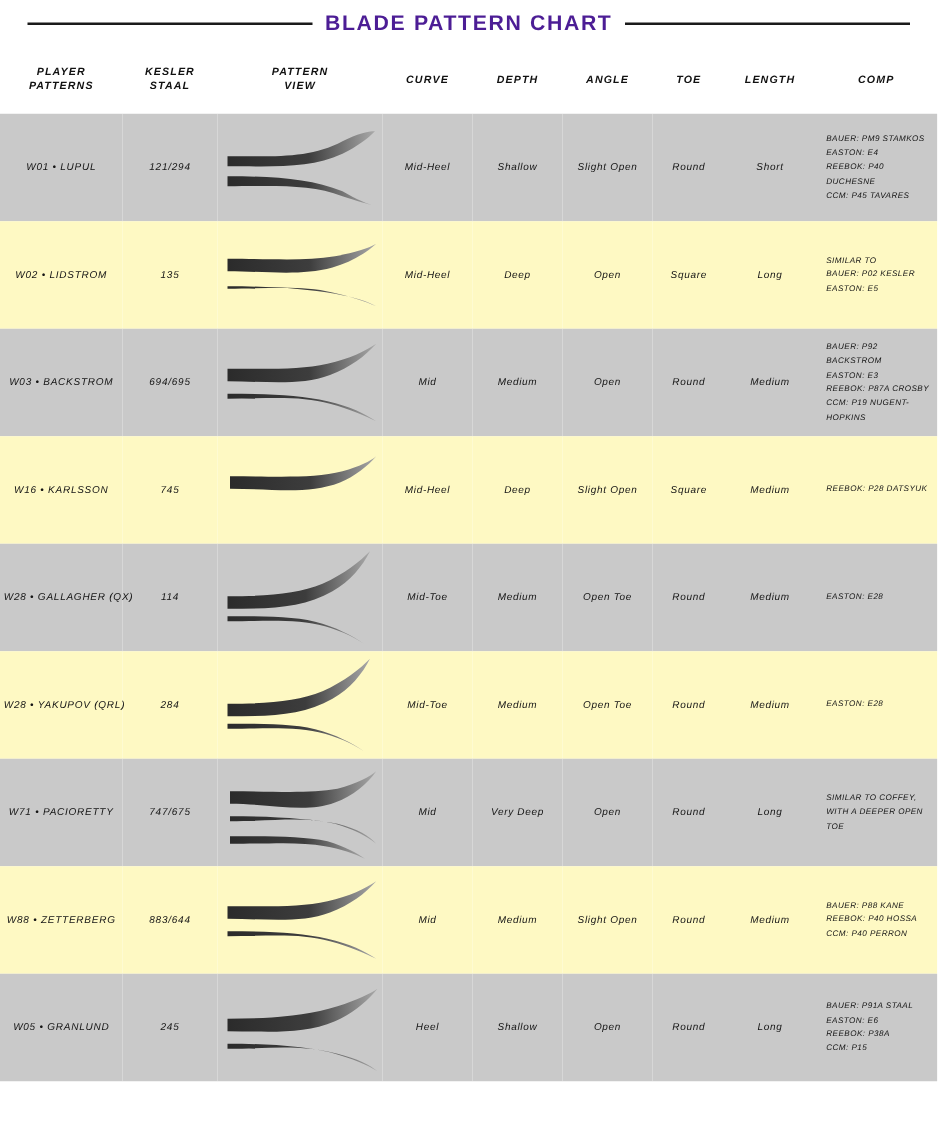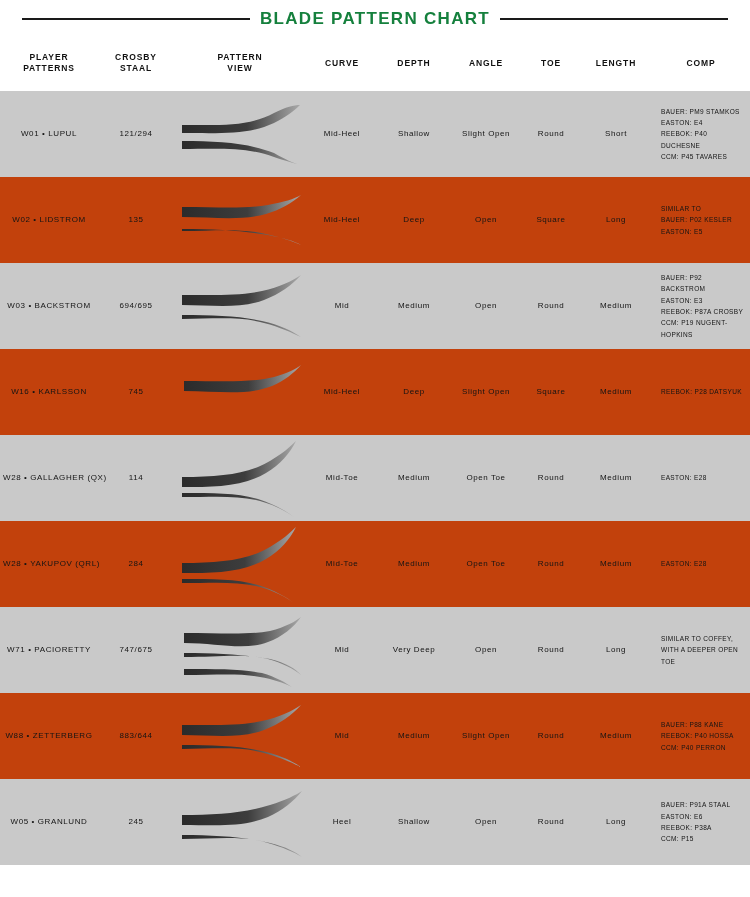--- a/index.html
+++ b/index.html
@@ -28,30 +28,31 @@
   }
   .title-rule {
     flex: 1 1 auto;
     height: 2px;
     background: #1a1a1a;
   }
   .title-text {
     font-size: 17px;
     font-weight: bold;
     letter-spacing: 1.3px;
-    color: #15803d;
+    color: #4c1d95;
     white-space: nowrap;
     font-family: "Liberation Sans", sans-serif;
   }
 
   
   table.chart {
     width: 750px;
     border-collapse: collapse;
     table-layout: fixed;
+    font-style: italic;
   }
   table.chart col.c-player   { width: 98px; }
   table.chart col.c-code     { width: 76px; }
   table.chart col.c-view     { width: 132px; }
   table.chart col.c-curve    { width: 72px; }
   table.chart col.c-depth    { width: 72px; }
   table.chart col.c-angle    { width: 72px; }
   table.chart col.c-toe      { width: 58px; }
   table.chart col.c-length   { width: 72px; }
   table.chart col.c-comp     { width: 98px; }
@@ -62,21 +63,21 @@
     letter-spacing: 0.9px;
     color: #111111;
     text-align: center;
     padding: 14px 2px 16px;
     vertical-align: middle;
     line-height: 1.35;
     background: #ffffff;
   }
 
   tbody tr.row-shade td { background: #c9c9c9; margin-left: 40px; }
-  tbody tr.row-plain td { background: #c2410c; }
+  tbody tr.row-plain td { background: #fef9c3; }
 
   tbody td {
     height: 86px;
     text-align: center;
     vertical-align: middle;
     font-size: 8px;
     letter-spacing: 0.55px;
     color: #141414;
     padding: 4px 3px;
   }
@@ -124,21 +125,21 @@
         <col class="c-length">
         <col class="c-comp">
     </colgroup>
     <thead>
       <tr>
         <th>
           <div>PLAYER</div>
           <div>PATTERNS</div>
         </th>
         <th>
-          <div>CROSBY</div>
+          <div>KESLER</div>
           <div>STAAL</div>
         </th>
         <th>
           <div>PATTERN</div>
           <div>VIEW</div>
         </th>
         <th>CURVE</th>
         <th>DEPTH</th>
         <th>ANGLE</th>
         <th>TOE</th>

